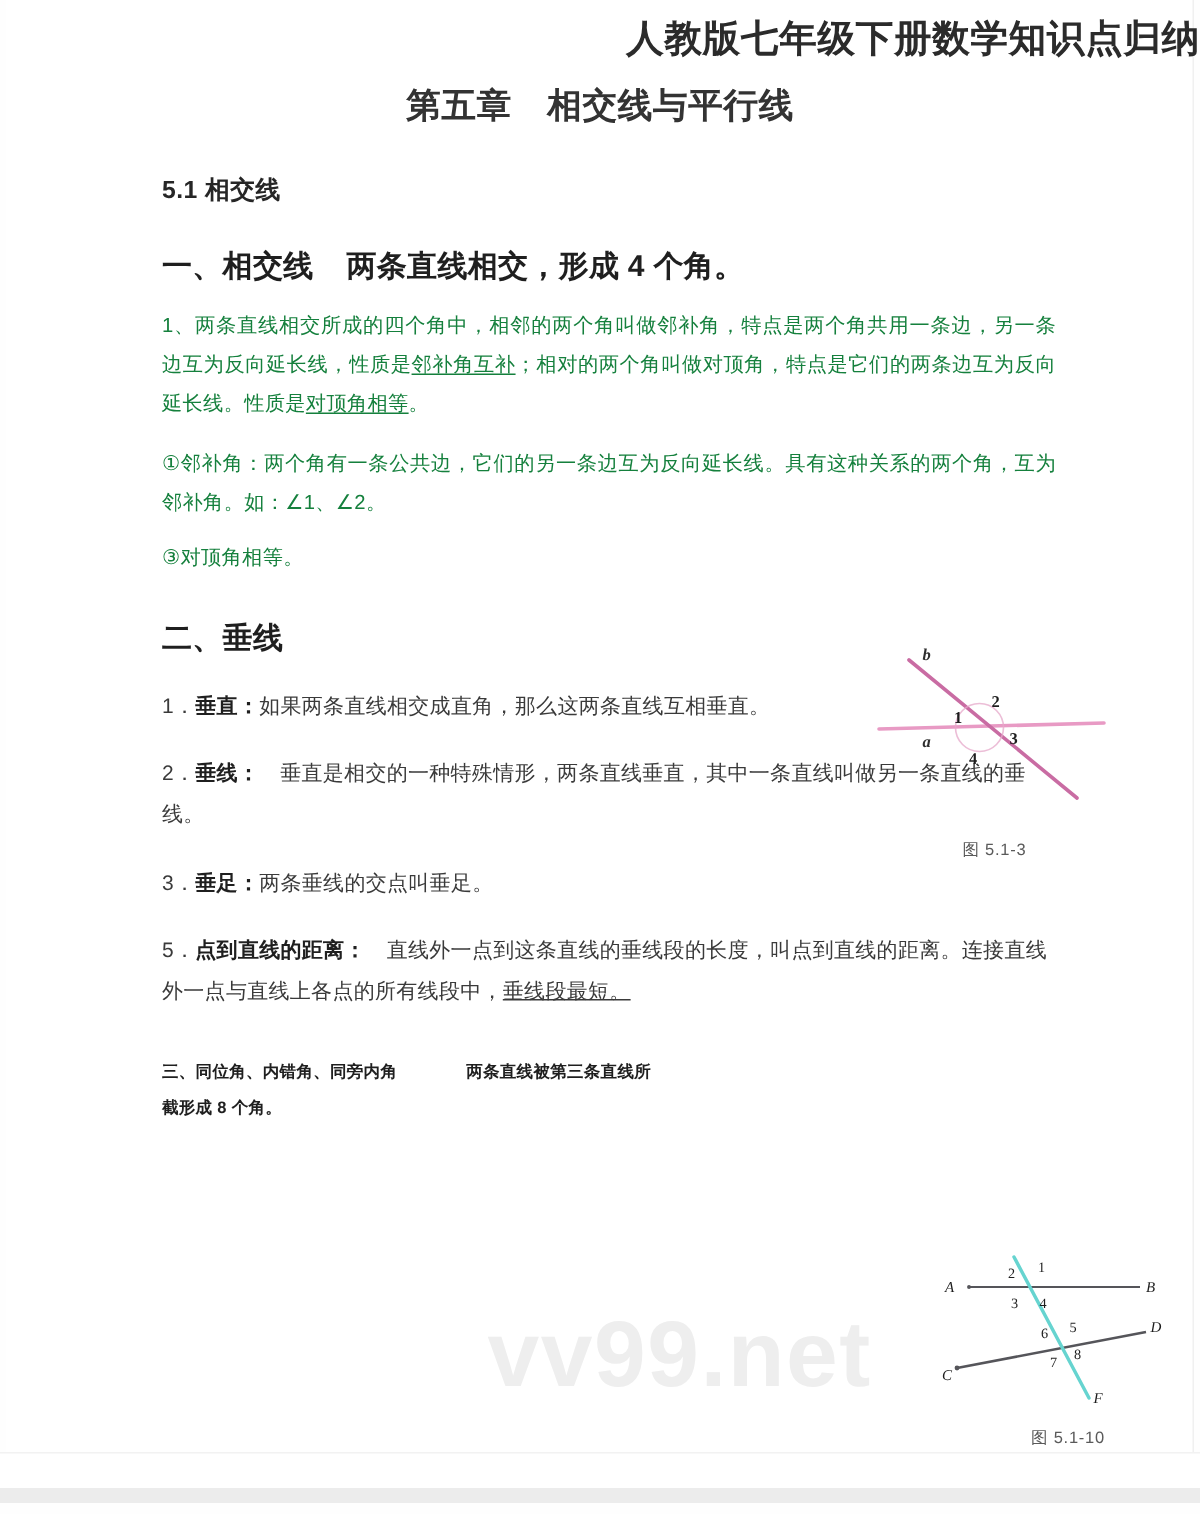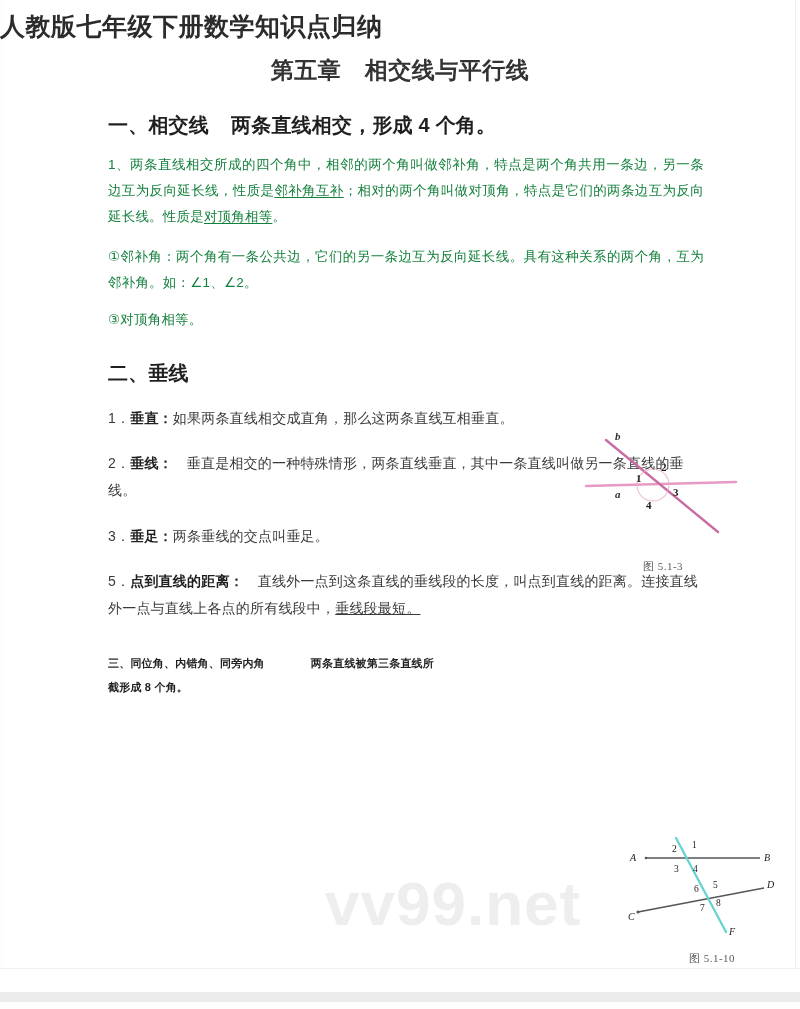--- a/index.html
+++ b/index.html
@@ -68,21 +68,21 @@
 
   
   #content {
     position: absolute;
     left: 0; top: 0;
     width: 800px;
     z-index: 3;
   }
 
   .doc-title {
-    text-align: left;
+    text-align: right;
     font-size: 25px;
     font-weight: bold;
     color: #2b2b2b;
     letter-spacing: 0.5px;
     margin: 0;
     padding-top: 10px;
     line-height: 1.35;
   }
   .doc-subtitle {
     text-align: center;
@@ -163,21 +163,21 @@
   }
   #figure1 { left: 578px; top: 424px; width: 170px; height: 152px; }
   #figure2 { left: 628px; top: 832px; width: 168px; height: 134px; }
 
   .fig-cap {
     position: absolute;
     width: 100%;
     text-align: center;
     font-size: 11px;
     color: #5a5a5a;
-    font-family: Liberation Serif, serif;
+    font-family: Liberation Sans, sans-serif;
     letter-spacing: 0.5px;
   }
   #figure1 .fig-cap { bottom: 2px; }
   #figure2 .fig-cap { bottom: 0px; }
 
   .fig-svg { display: block; }
 </style>
 </head>
 <body>
 
@@ -189,20 +189,21 @@
 
   <div id="watermark">vv99.net</div>
 
   <div id="content">
 
     <h1 class="doc-title">人教版七年级下册数学知识点归纳</h1>
     <h2 class="doc-subtitle">第五章　相交线与平行线</h2>
 
     <div class="inner">
 
+      <div class="sec-num">5.1  相交线</div>
 
       <div class="head">
         <span>一、相交线</span><span class="tail">两条直线相交，形成 4 个角。</span>
       </div>
 
       <p class="para"><span>1、两条直线相交所成的四个角中，相邻的两个角叫做邻补角，特点是两个角共用一条边，另一条边互为反向延长线，性质是</span><u>邻补角互补</u><span>；相对的两个角叫做对顶角，特点是它们的两条边互为反向延长线。性质是</span><u>对顶角相等</u><span>。</span></p>
 
       <p class="para">①邻补角：两个角有一条公共边，它们的另一条边互为反向延长线。具有这种关系的两个角，互为邻补角。如：∠1、∠2。</p>
       <p class="para tight">③对顶角相等。</p>
 

